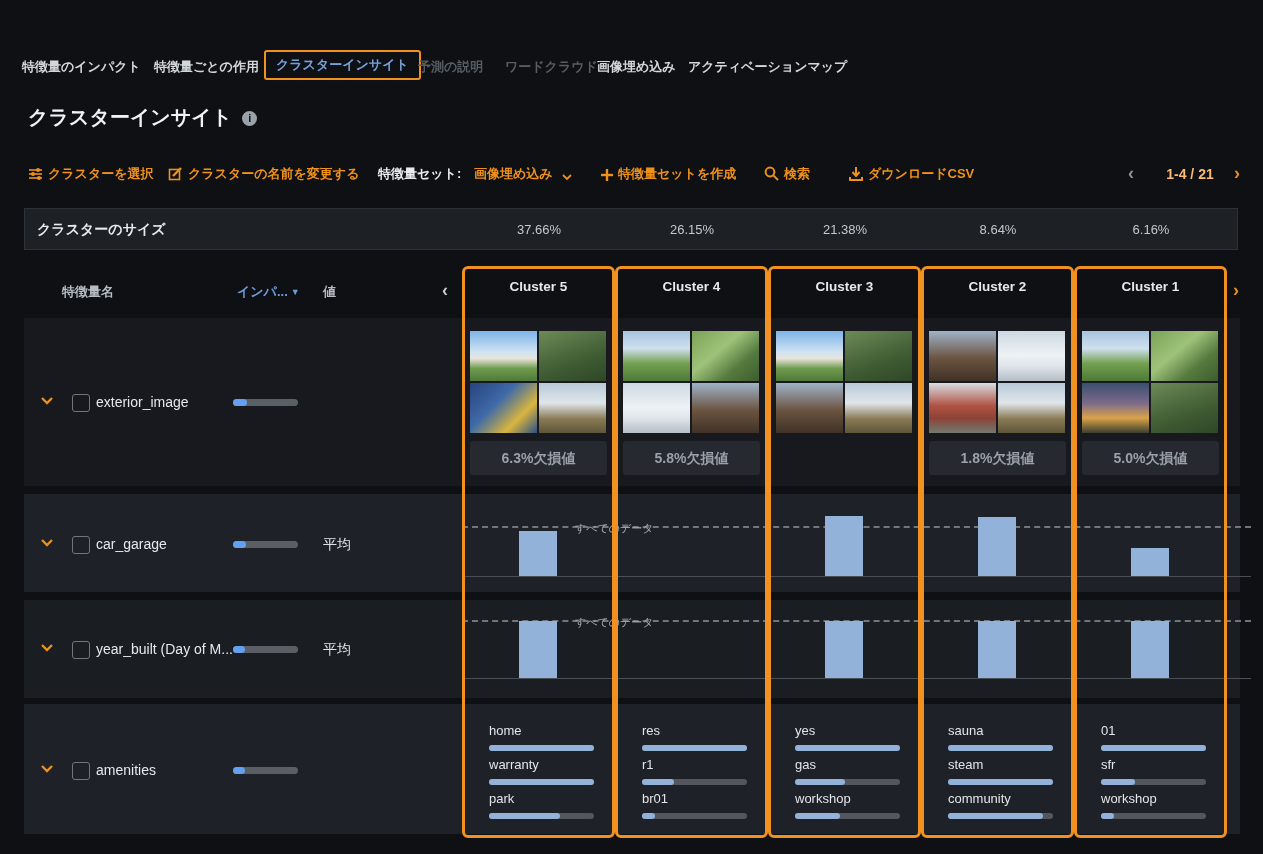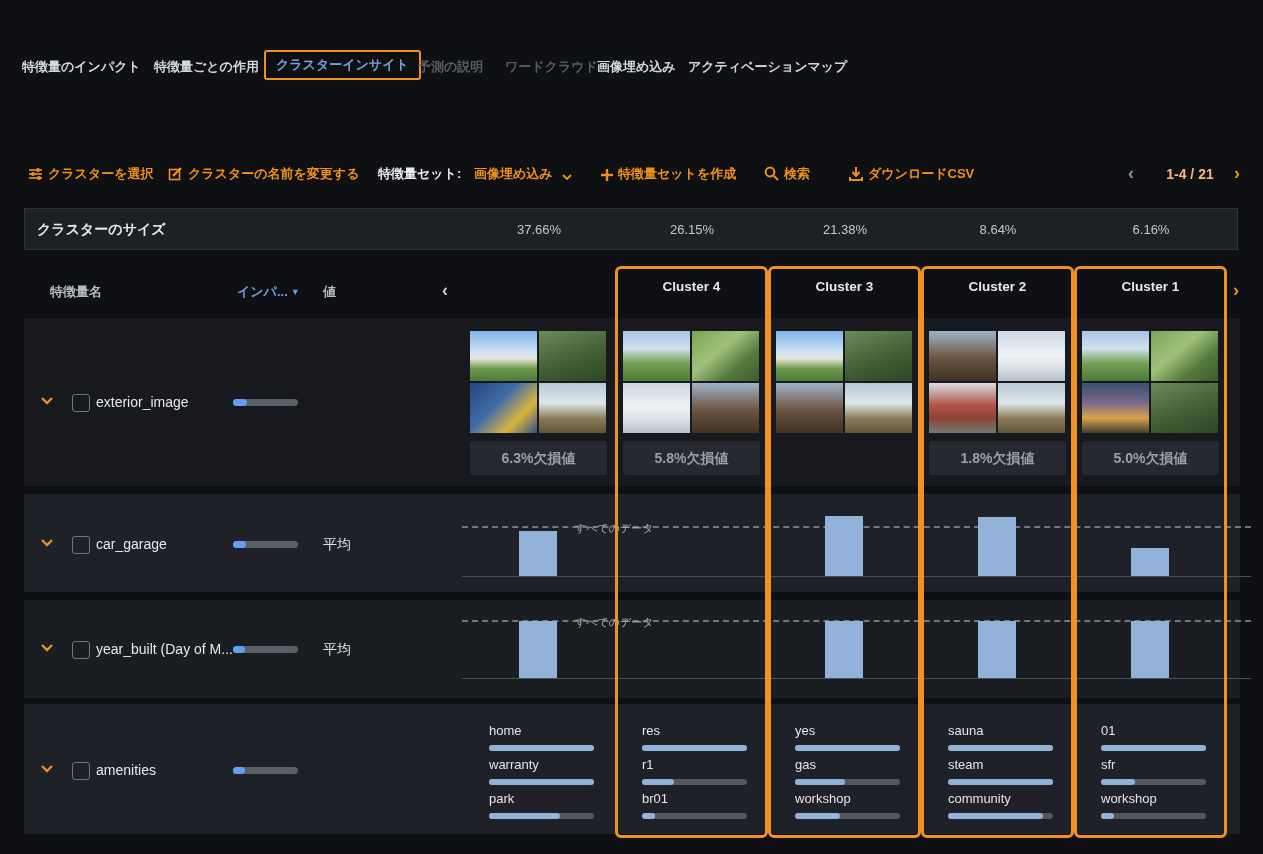--- a/index.html
+++ b/index.html
@@ -101,20 +101,23 @@
   <div class="subnav">
     <div class="tab" style="left:22px">特徴量のインパクト</div>
     <div class="tab" style="left:154px">特徴量ごとの作用</div>
     <div class="tab active orange-box" style="left:264px">クラスターインサイト</div>
     <div class="tab dim" style="left:418px">予測の説明</div>
     <div class="tab dim" style="left:505px">ワードクラウド</div>
     <div class="tab" style="left:597px">画像埋め込み</div>
     <div class="tab" style="left:688px">アクティベーションマップ</div>
   </div>
 
+  <div class="page-title">
+    <span>クラスターインサイト</span><span class="info-icon">i</span>
+  </div>
 
   <div class="toolbar-item" style="left:28px">
     <svg width="15" height="14">
       <line x1="1" y1="3" x2="14" y2="3" stroke="#ef9119" stroke-width="1.6"></line>
       <line x1="1" y1="7" x2="14" y2="7" stroke="#ef9119" stroke-width="1.6"></line>
       <line x1="1" y1="11" x2="14" y2="11" stroke="#ef9119" stroke-width="1.6"></line>
       <circle cx="10" cy="3" r="2" fill="#ef9119"></circle>
         <circle cx="5" cy="7" r="2" fill="#ef9119"></circle>
         <circle cx="11" cy="11" r="2" fill="#ef9119"></circle>
     </svg><span>クラスターを選択</span>
@@ -157,21 +160,21 @@
 
   <div class="size-row">
     <div class="lbl">クラスターのサイズ</div>
     <div class="size-val" style="left:454px">37.66%</div>
     <div class="size-val" style="left:607px">26.15%</div>
     <div class="size-val" style="left:760px">21.38%</div>
     <div class="size-val" style="left:913px">8.64%</div>
     <div class="size-val" style="left:1066px">6.16%</div>
   </div>
 
-  <div class="th" style="left:50px">特徴量名</div>
+  <div class="th" style="left:62px">特徴量名</div>
   <div class="th sort" style="left:237px">
     <span>インパ...</span><span class="tri">▼</span>
   </div>
   <div class="th" style="left:323px">値</div>
   <div class="hdr-arrow" style="left:442px;color:#c8cdd2">‹</div>
   <div class="hdr-arrow" style="left:1233px;color:#ef9119">›</div>
 
   <div class="frow row-exterior">
     <svg class="chev" style="top:79px" width="12" height="8">
       <polyline points="1,1 6,6 11,1" fill="none" stroke="#e8921c" stroke-width="2.4"></polyline>
@@ -343,20 +346,23 @@
     <div class="word" style="left:1077px;top:53px">sfr</div>
     <div class="wtrack" style="left:1077px;top:75px">
         <div class="wfill" style="width: 32%;"></div>
       </div>
     <div class="word" style="left:1077px;top:87px">workshop</div>
     <div class="wtrack" style="left:1077px;top:109px">
         <div class="wfill" style="width: 12%;"></div>
       </div>
   </div>
 
+  <div class="cluster-box" style="left:462px">
+    <div class="hdr">Cluster 5</div>
+  </div>
   <div class="cluster-box" style="left:615px">
     <div class="hdr">Cluster 4</div>
   </div>
   <div class="cluster-box" style="left:768px">
     <div class="hdr">Cluster 3</div>
   </div>
   <div class="cluster-box" style="left:921px">
     <div class="hdr">Cluster 2</div>
   </div>
   <div class="cluster-box" style="left:1074px">

